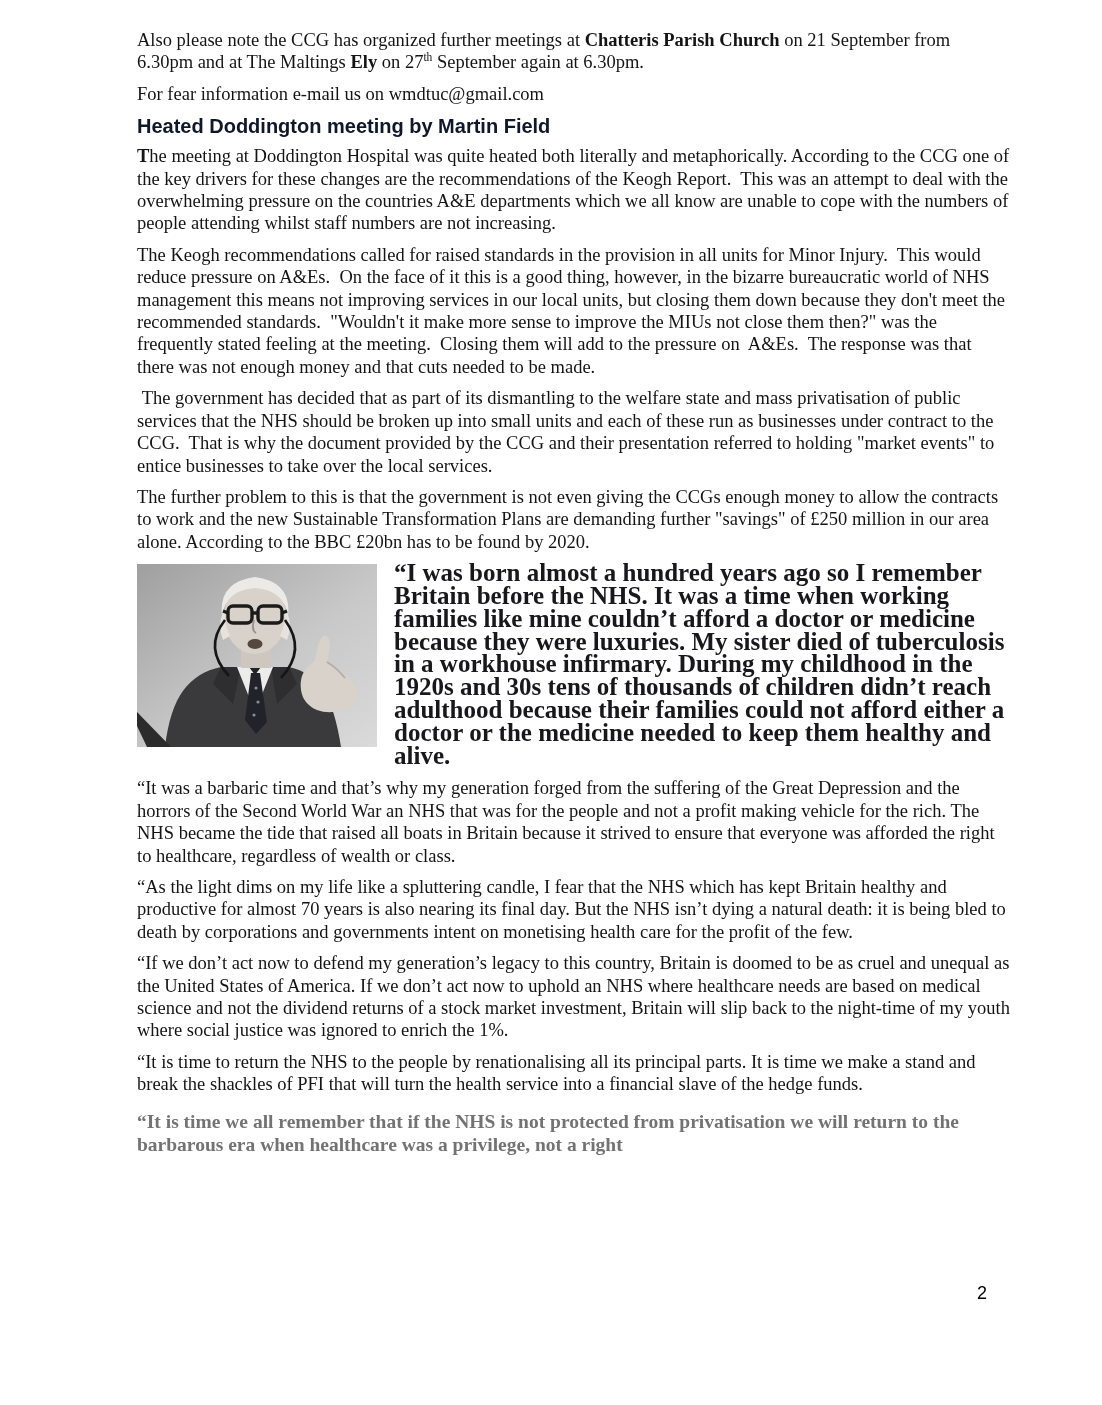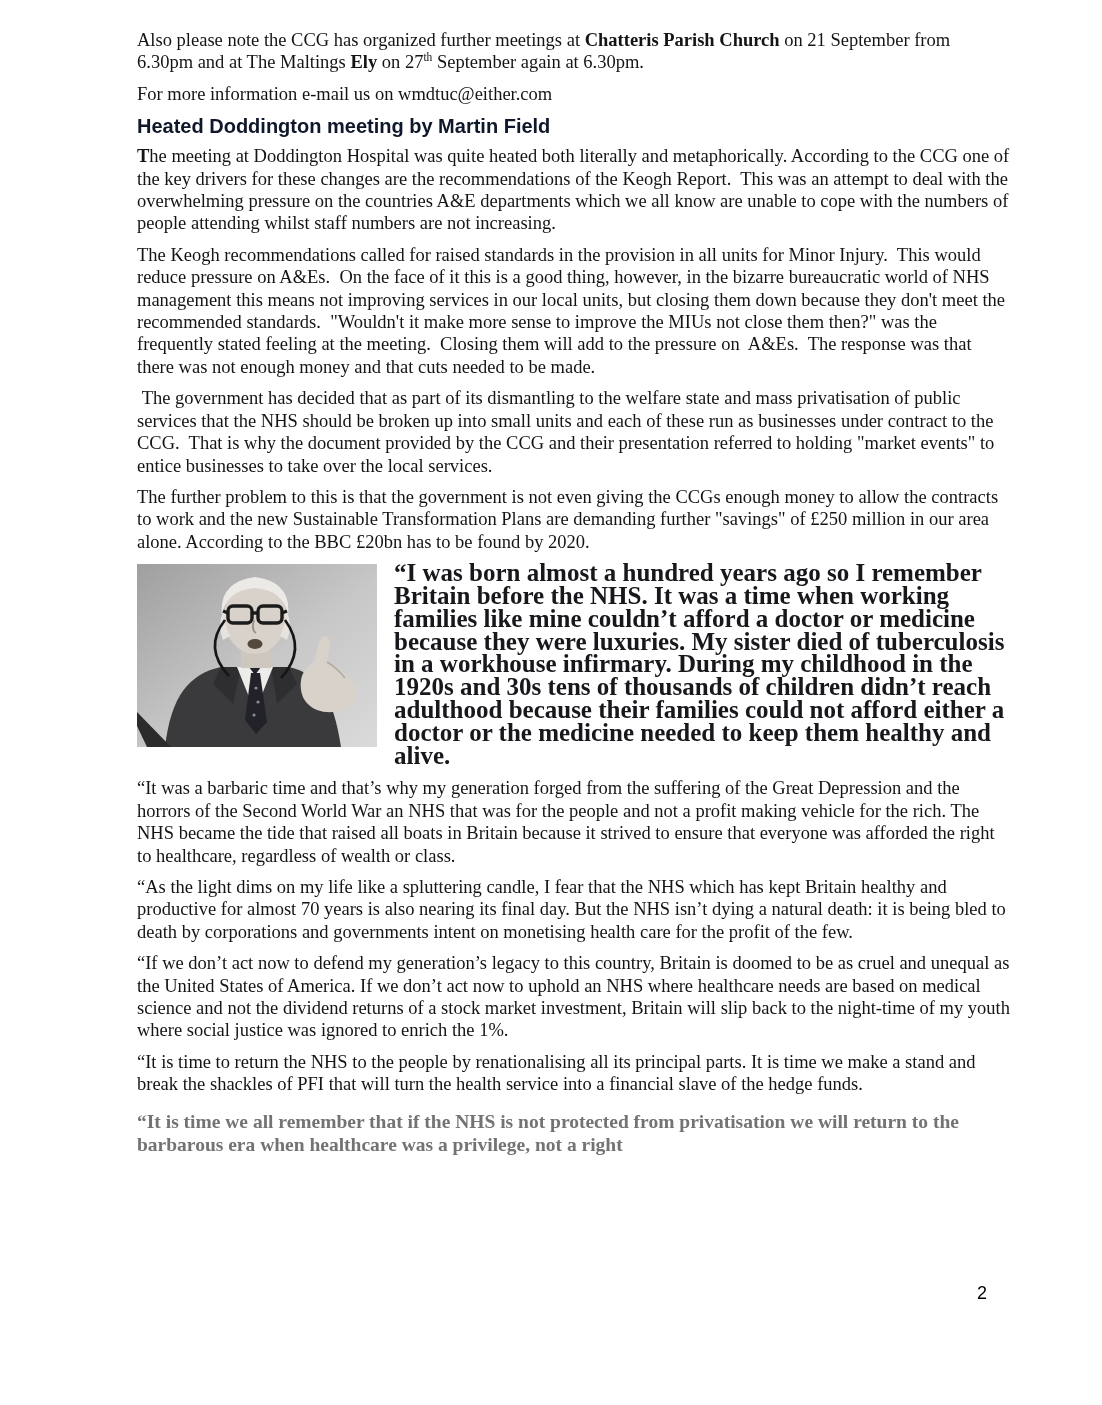--- a/index.html
+++ b/index.html
@@ -66,21 +66,21 @@
     color: #000000;
   }
 </style>
 </head>
 <body>
 
 <div class="page">
 
   <p class="body"><span>Also please note the CCG has organized further meetings at </span><b>Chatteris Parish Church</b><span> on 21 September from 6.30pm and at The Maltings </span><b>Ely</b><span> on 27</span><sup>th</sup><span> September again at 6.30pm.</span></p>
 
-  <p class="body"><span>For more information e-mail us on </span><span>wmdtuc@either.com</span></p>
+  <p class="body"><span>For fear information e-mail us on </span><span>wmdtuc@gmail.com</span></p>
 
   <h2 class="heading">Heated Doddington meeting by Martin Field</h2>
 
   <p class="body"><b>T</b><span>he meeting at Doddington Hospital was quite heated both literally and metaphorically. According to the CCG one of the key drivers for these changes are the recommendations of the Keogh Report.  This was an attempt to deal with the overwhelming pressure on the countries A&amp;E departments which we all know are unable to cope with the numbers of people attending whilst staff numbers are not increasing.</span></p>
 
   <p class="body">The Keogh recommendations called for raised standards in the provision in all units for Minor Injury.  This would reduce pressure on A&amp;Es.  On the face of it this is a good thing, however, in the bizarre bureaucratic world of NHS management this means not improving services in our local units, but closing them down because they don't meet the recommended standards.  "Wouldn't it make more sense to improve the MIUs not close them then?" was the frequently stated feeling at the meeting.  Closing them will add to the pressure on  A&amp;Es.  The response was that there was not enough money and that cuts needed to be made.</p>
 
   <p class="body"> The government has decided that as part of its dismantling to the welfare state and mass privatisation of public services that the NHS should be broken up into small units and each of these run as businesses under contract to the CCG.  That is why the document provided by the CCG and their presentation referred to holding "market events" to entice businesses to take over the local services.</p>
 
   <p class="body">The further problem to this is that the government is not even giving the CCGs enough money to allow the contracts to work and the new Sustainable Transformation Plans are demanding further "savings" of £250 million in our area alone. According to the BBC £20bn has to be found by 2020.</p>

